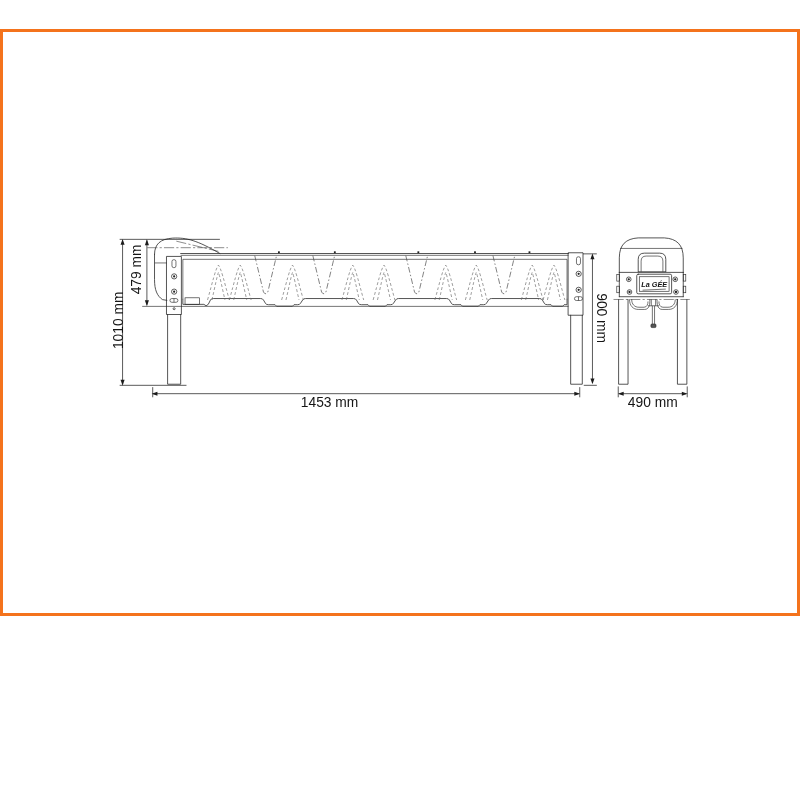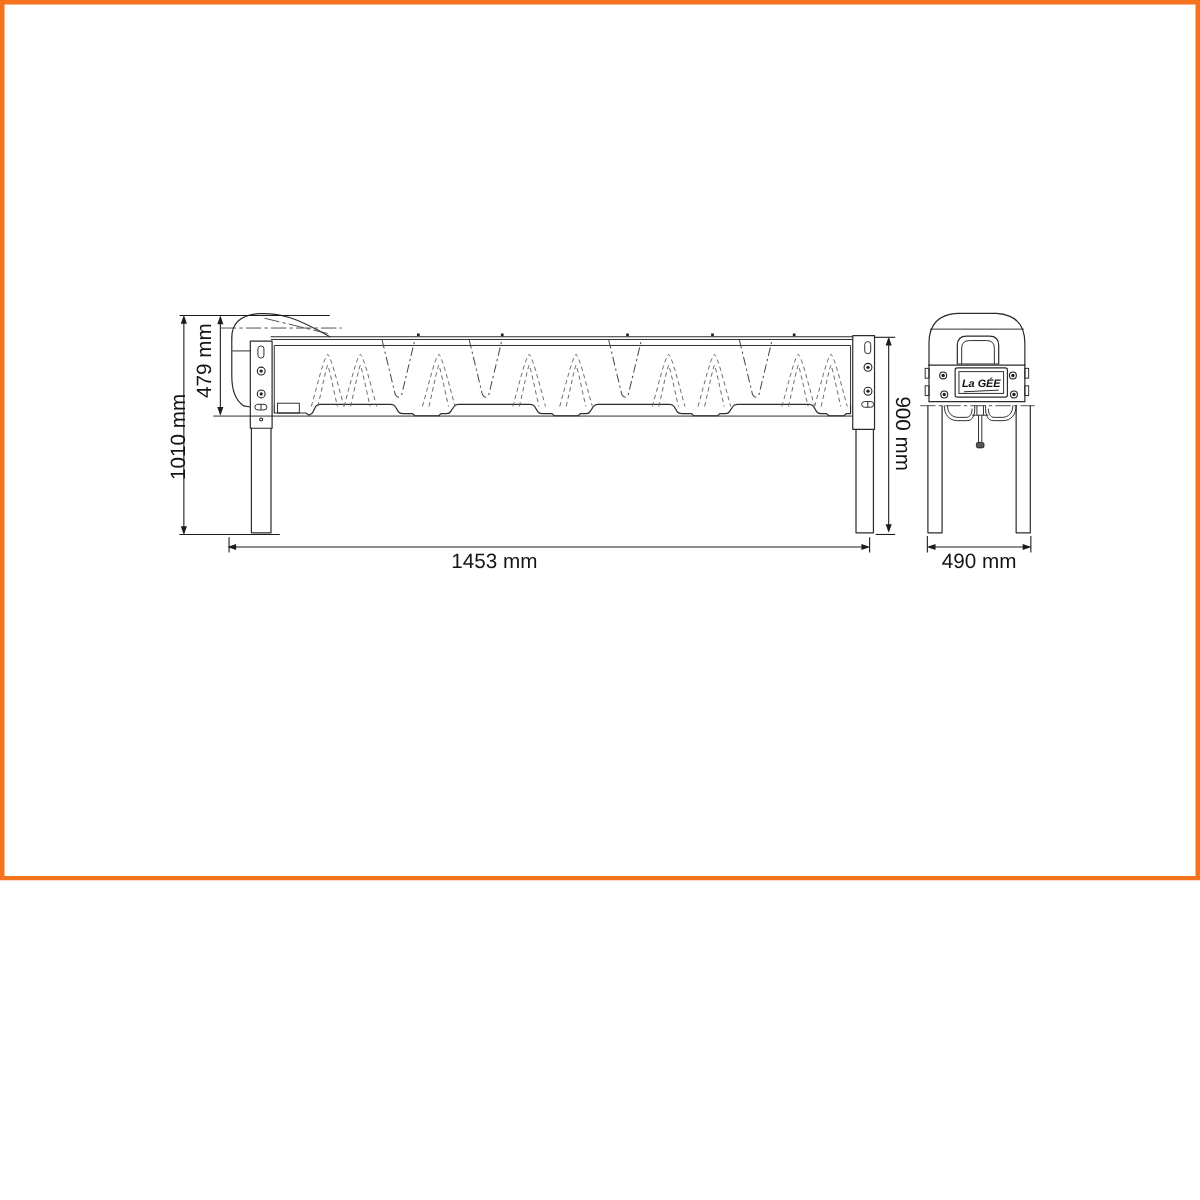--- a/index.html
+++ b/index.html
@@ -1,19 +1,20 @@
 <!DOCTYPE html>
 <html><head>
 <meta charset="utf-8">
 <style>
   html,body{margin:0;padding:0;background:#fff;}
   .page{
     width:800px;height:587px;box-sizing:border-box;
     border:3px solid #f4731c;background:#ffffff;position:relative;
     font-family:"Liberation Sans", sans-serif;
+    margin-top:29px;
   }
   svg{display:block;width:100%;height:100%;}
   .dim-text{
     font-family:"Liberation Sans", sans-serif;
     font-size:19px;fill:#151515;
   }
   .logo-text{
     font-family:"Liberation Sans", sans-serif;
     font-size:10px;font-style:italic;font-weight:bold;fill:#111;
   }

